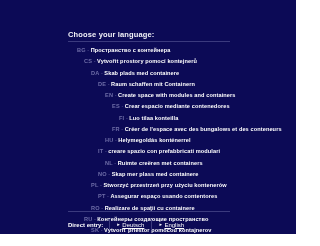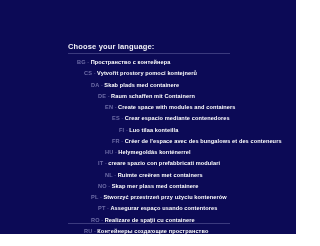--- a/index.html
+++ b/index.html
@@ -16,21 +16,21 @@
   #page {
     position: relative;
     width: 296px;
     height: 246px;
     background: #0c0a56;
     box-sizing: border-box;
   }
   .panel {
     position: absolute;
     left: 0;
-    top: 12px;
+    top: 0;
     width: 296px;
     height: 164px;
     background: #0c0a56;
   }
   .footer-strip {
     position: absolute;
     left: 0;
     top: 234px;
     width: 296px;
     height: 12px;

